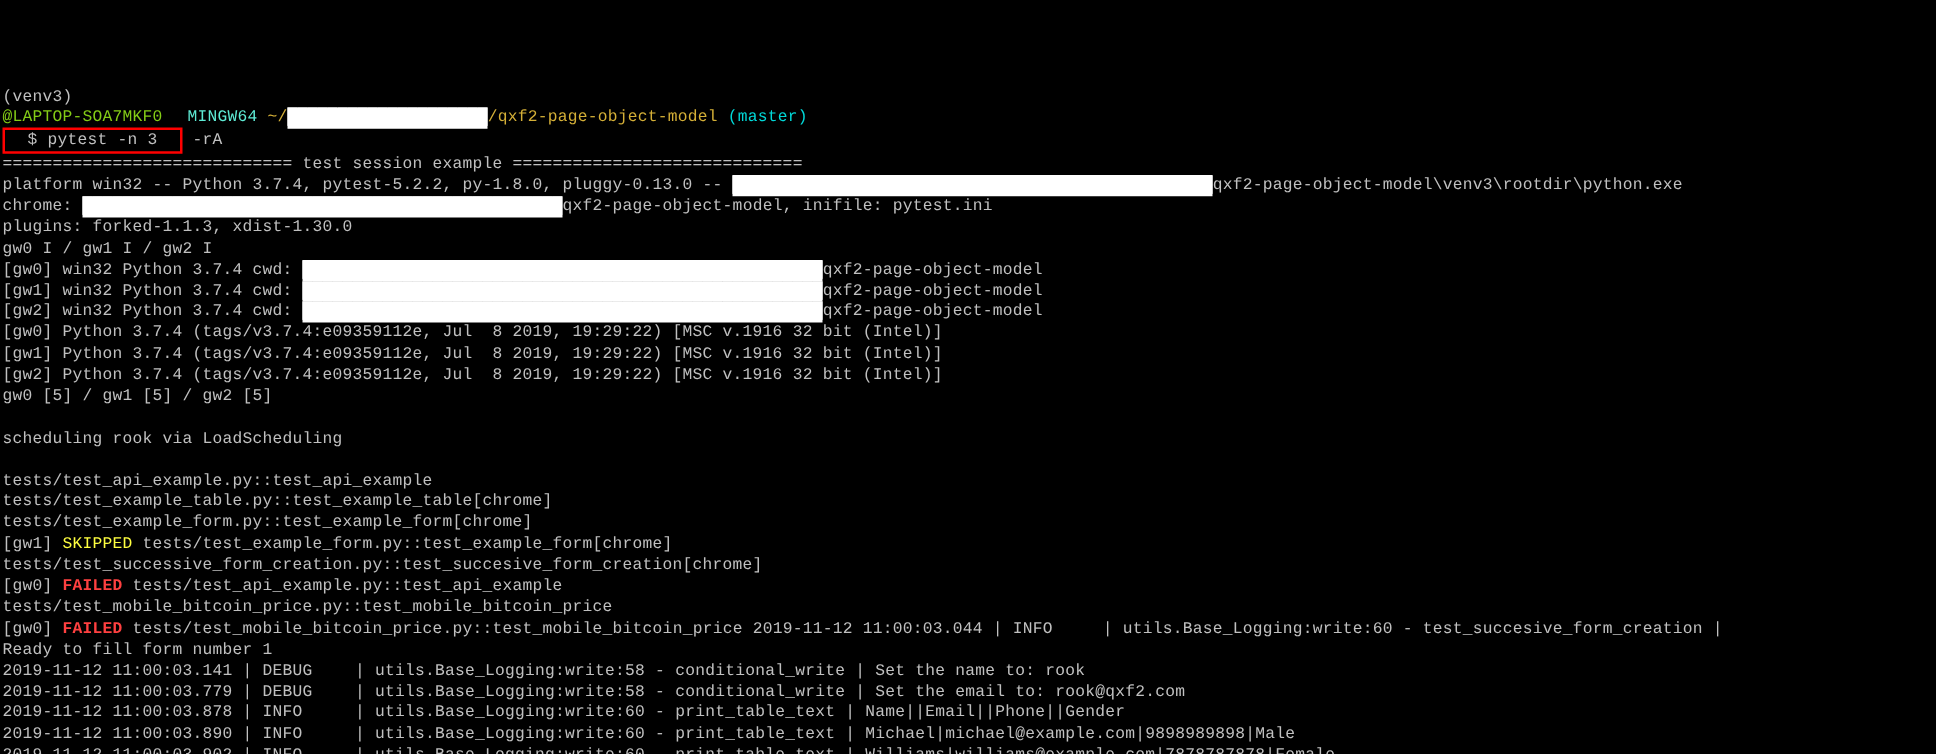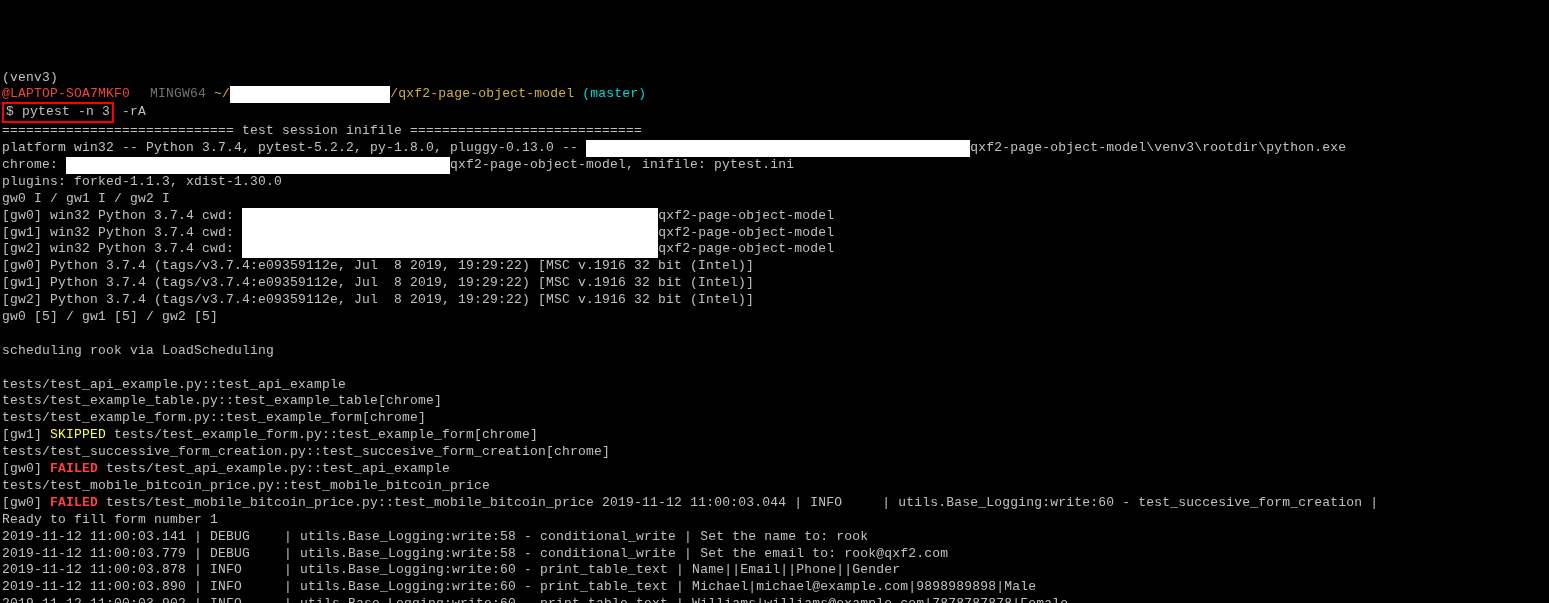--- a/index.html
+++ b/index.html
@@ -10,45 +10,45 @@
       font-size: 13px;
       line-height: 1.3;
       width: 1549px;
       padding: 2px;
       white-space: pre;
       letter-spacing: 0.2px;
     }
     .red-box {
       border: 2px solid #ff0000;
       display: inline-block;
-      padding: 0px 2px;
+      padding: 0px 18px;
       margin-top: -1px;
     }
-    .green { color: #ef4444; }
-    .pink { color: #737373; padding-left: 12px; }
+    .green { color: #84cc16; }
+    .pink { color: #5eead4; padding-left: 12px; }
     .cyan { color: #00d8d8; text-align: center; }
     .gold { color: #d4af37; }
     .white-bg {
       background: #fff;
       color: #fff;
       display: inline-block;
     }
     .yellow { color: #ffff40; font-family: Liberation Mono, monospace; }
     .red { color: #ff4040; font-weight: bold; }
     .info-align { display: inline-block; min-width: 74px; }
   </style>
 </head>
 <body>
 
 
 
 <div><span>(venv3)</span>
 <span class="green">@LAPTOP-SOA7MKF0</span> <span class="pink">MINGW64</span> <span class="gold">~/</span><span class="white-bg">████████████████████</span><span class="gold">/qxf2-page-object-model</span> <span class="cyan">(master)</span>
 <span class="red-box"><span>$ </span><span>pytest -n 3</span></span><span> -rA</span>
-<span>============================= test session inifile =============================</span>
+<span>============================= test session example =============================</span>
 <span>platform win32 -- Python 3.7.4, pytest-5.2.2, py-1.8.0, pluggy-0.13.0 -- </span><span class="white-bg">████████████████████████████████████████████████</span><span>qxf2-page-object-model\venv3\rootdir\python.exe</span>
 <span>chrome: </span><span class="white-bg">████████████████████████████████████████████████</span><span>qxf2-page-object-model, inifile: pytest.ini</span>
 <span>plugins: forked-1.1.3, xdist-1.30.0</span>
 <span>gw0 I / gw1 I / gw2 I</span>
 <span>[gw0] win32 Python 3.7.4 cwd: </span><span class="white-bg">████████████████████████████████████████████████████</span><span>qxf2-page-object-model</span>
 <span>[gw1] win32 Python 3.7.4 cwd: </span><span class="white-bg">████████████████████████████████████████████████████</span><span>qxf2-page-object-model</span>
 <span>[gw2] win32 Python 3.7.4 cwd: </span><span class="white-bg">████████████████████████████████████████████████████</span><span>qxf2-page-object-model</span>
 <span>[gw0] Python 3.7.4 (tags/v3.7.4:e09359112e, Jul  8 2019, 19:29:22) [MSC v.1916 32 bit (Intel)]</span>
 <span>[gw1] Python 3.7.4 (tags/v3.7.4:e09359112e, Jul  8 2019, 19:29:22) [MSC v.1916 32 bit (Intel)]</span>
 <span>[gw2] Python 3.7.4 (tags/v3.7.4:e09359112e, Jul  8 2019, 19:29:22) [MSC v.1916 32 bit (Intel)]</span>

